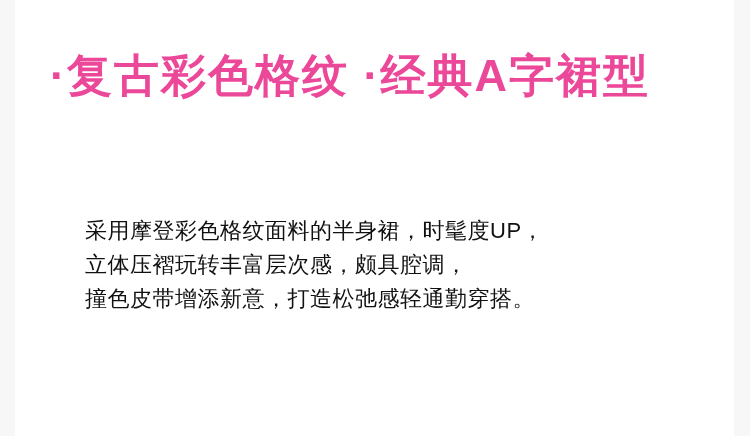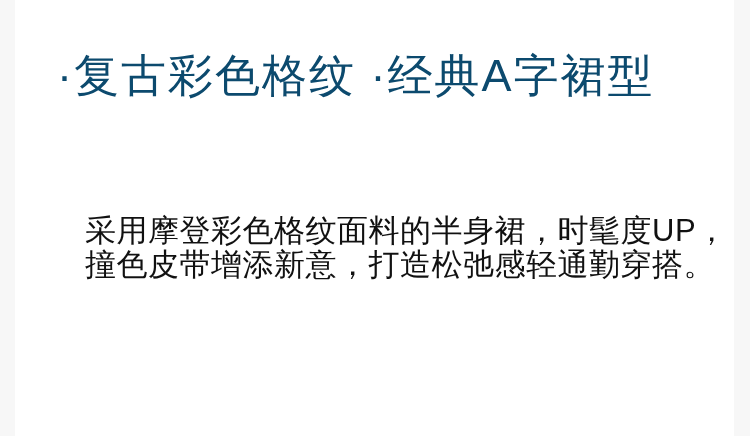--- a/index.html
+++ b/index.html
@@ -22,37 +22,37 @@
   .panel {
     position: absolute;
     left: 15px;
     top: 0;
     width: 719px;
     height: 436px;
     background: #ffffff;
   }
   .headline {
     position: absolute;
-    left: 42px;
+    left: 35px;
     top: 39px;
     font-size: 45px;
     line-height: 74px;
-    font-weight: 400;
+    font-weight: 700;
     letter-spacing: 2px;
-    color: #0c4a6e;
+    color: #ec4899;
     white-space: nowrap;
   }
   .headline-line {
     height: 74px;
   }
   .body-copy {
     position: absolute;
     left: 70px;
     top: 214px;
-    font-size: 31px;
+    font-size: 22px;
     line-height: 34px;
     font-weight: 400;
     letter-spacing: 0.5px;
     color: #111111;
     white-space: nowrap;
   }
   .body-line {
     height: 34px;
   }
 </style>
@@ -61,17 +61,18 @@
 
 <div class="page" style="background: rgb(247, 247, 247);">
   <div class="panel" style="background: rgb(255, 255, 255); color: rgb(17, 17, 17);">
 
     <div class="headline">
       <div class="headline-line">·复古彩色格纹 ·经典A字裙型</div>
     </div>
 
     <div class="body-copy">
       <div class="body-line">采用摩登彩色格纹面料的半身裙，时髦度UP，</div>
+      <div class="body-line">立体压褶玩转丰富层次感，颇具腔调，</div>
       <div class="body-line">撞色皮带增添新意，打造松弛感轻通勤穿搭。</div>
     </div>
 
   </div>
 </div>
 
 </body></html>

